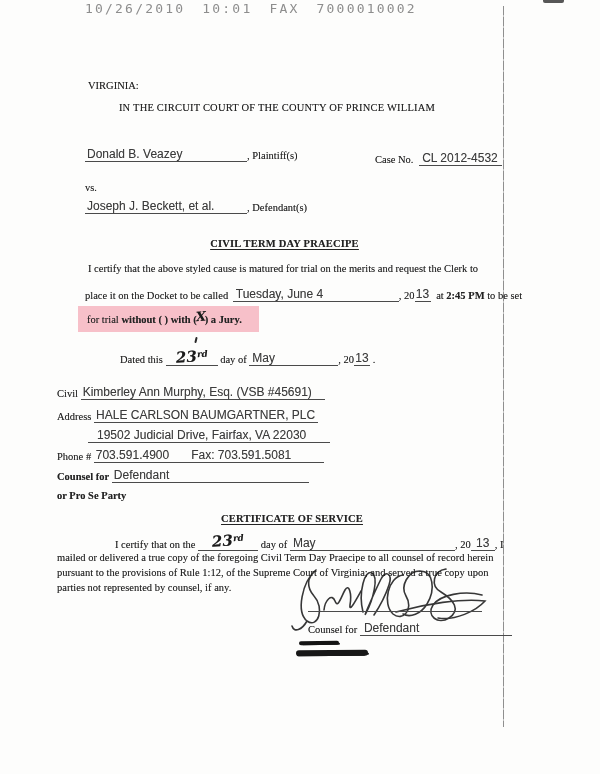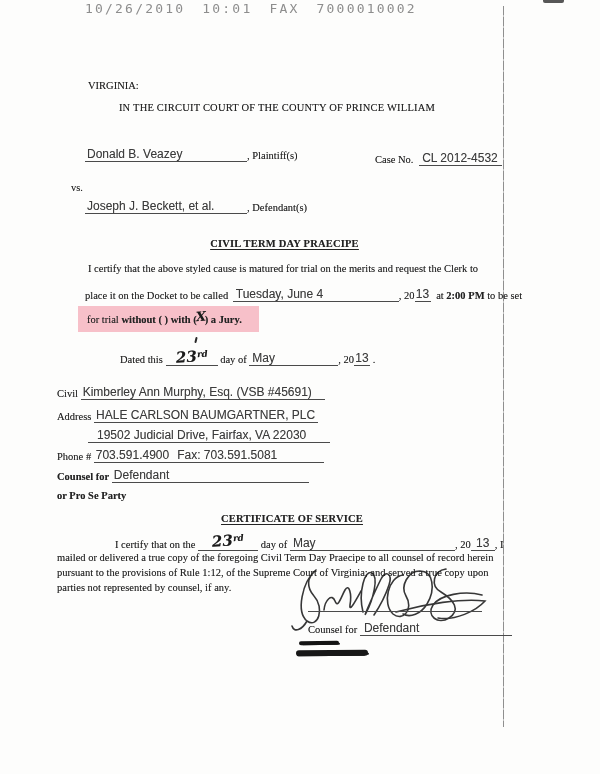--- a/index.html
+++ b/index.html
@@ -46,34 +46,34 @@
   <div class="abs serif" style="left:88px;top:79px;">VIRGINIA:</div>
   <div class="abs serif center" style="left:57px;top:101px;width:440px;letter-spacing:.2px;">IN THE CIRCUIT COURT OF THE COUNTY OF PRINCE WILLIAM</div>
 
   <div class="abs serif" style="left:85px;top:148px;">
     <span class="ul sans" style="width:160px;padding-left:2px;">Donald B. Veazey</span><span class="serif">, Plaintiff(s)</span>
   </div>
   <div class="abs serif" style="left:375px;top:152px;">
     <span>Case No.</span>
     <span class="ul sans" style="width:80px;padding-left:3px;margin-left:3px;">CL 2012-4532</span>
   </div>
-  <div class="abs serif" style="left:71px;top:181px;">vs.</div>
+  <div class="abs serif" style="left:85px;top:181px;">vs.</div>
   <div class="abs serif" style="left:85px;top:200px;">
     <span class="ul sans" style="width:160px;padding-left:2px;">Joseph J. Beckett, et al.</span><span class="serif">, Defendant(s)</span>
   </div>
 
   <div class="abs serif" style="left:88px;top:262px;">I certify that the above styled cause is matured for trial on the merits and request the Clerk to</div>
 
   <div class="abs serif titleline center" style="left:57px;top:237px;width:455px;">CIVIL TERM DAY PRAECIPE</div>
 
   <div class="abs serif" style="left:85px;top:288px;">
     <span>place it on the Docket to be called</span>
     <span class="ul sans" style="width:163px;padding-left:3px;margin-left:2px;">Tuesday, June 4</span><span>, 20</span><span class="ul sans ulc" style="width:16px;">13</span>
     <span style="margin-left:3px;">at</span>
-    <span class="b">2:00 PM</span>
+    <span class="b">2:45 PM</span>
     <span>to be set</span>
   </div>
 
   <div class="highlight serif">
     <span>for trial</span>
     <span class="b">without (  ) with (</span><span class="hand" style="font-size:13px;position:relative;top:-2px;margin:0 -1px;">X</span><span class="b">) a Jury.</span>
   </div>
   <div class="penmark"></div>
 
   <div class="abs serif" style="left:120px;top:348px;">
@@ -90,21 +90,21 @@
   </div>
   <div class="abs serif" style="left:57px;top:409px;">
     <span>Address</span>
     <span class="ul sans" style="width:222px;padding-left:2px;">HALE CARLSON BAUMGARTNER, PLC</span>
   </div>
   <div class="abs serif" style="left:88px;top:429px;">
     <span class="ul sans" style="width:233px;padding-left:9px;">19502 Judicial Drive, Fairfax, VA 22030</span>
   </div>
   <div class="abs serif" style="left:57px;top:449px;">
     <span>Phone #</span>
-    <span class="ul" style="width:228px;padding-left:2px;"><span class="sans">703.591.4900</span><span class="sans" style="margin-left:8px;">Fax: 703.591.5081</span></span>
+    <span class="ul" style="width:228px;padding-left:2px;"><span class="sans">703.591.4900</span><span class="sans" style="margin-left:22px;">Fax: 703.591.5081</span></span>
   </div>
   <div class="abs serif" style="left:57px;top:469px;">
     <span class="b">Counsel for</span>
     <span class="ul sans" style="width:195px;padding-left:2px;">Defendant</span>
   </div>
   <div class="abs serif b" style="left:57px;top:489px;">or Pro Se Party</div>
 
   <div class="abs serif titleline center" style="left:57px;top:512px;width:470px;">CERTIFICATE OF SERVICE</div>
 
   <div class="abs serif" style="left:115px;top:532px;">

